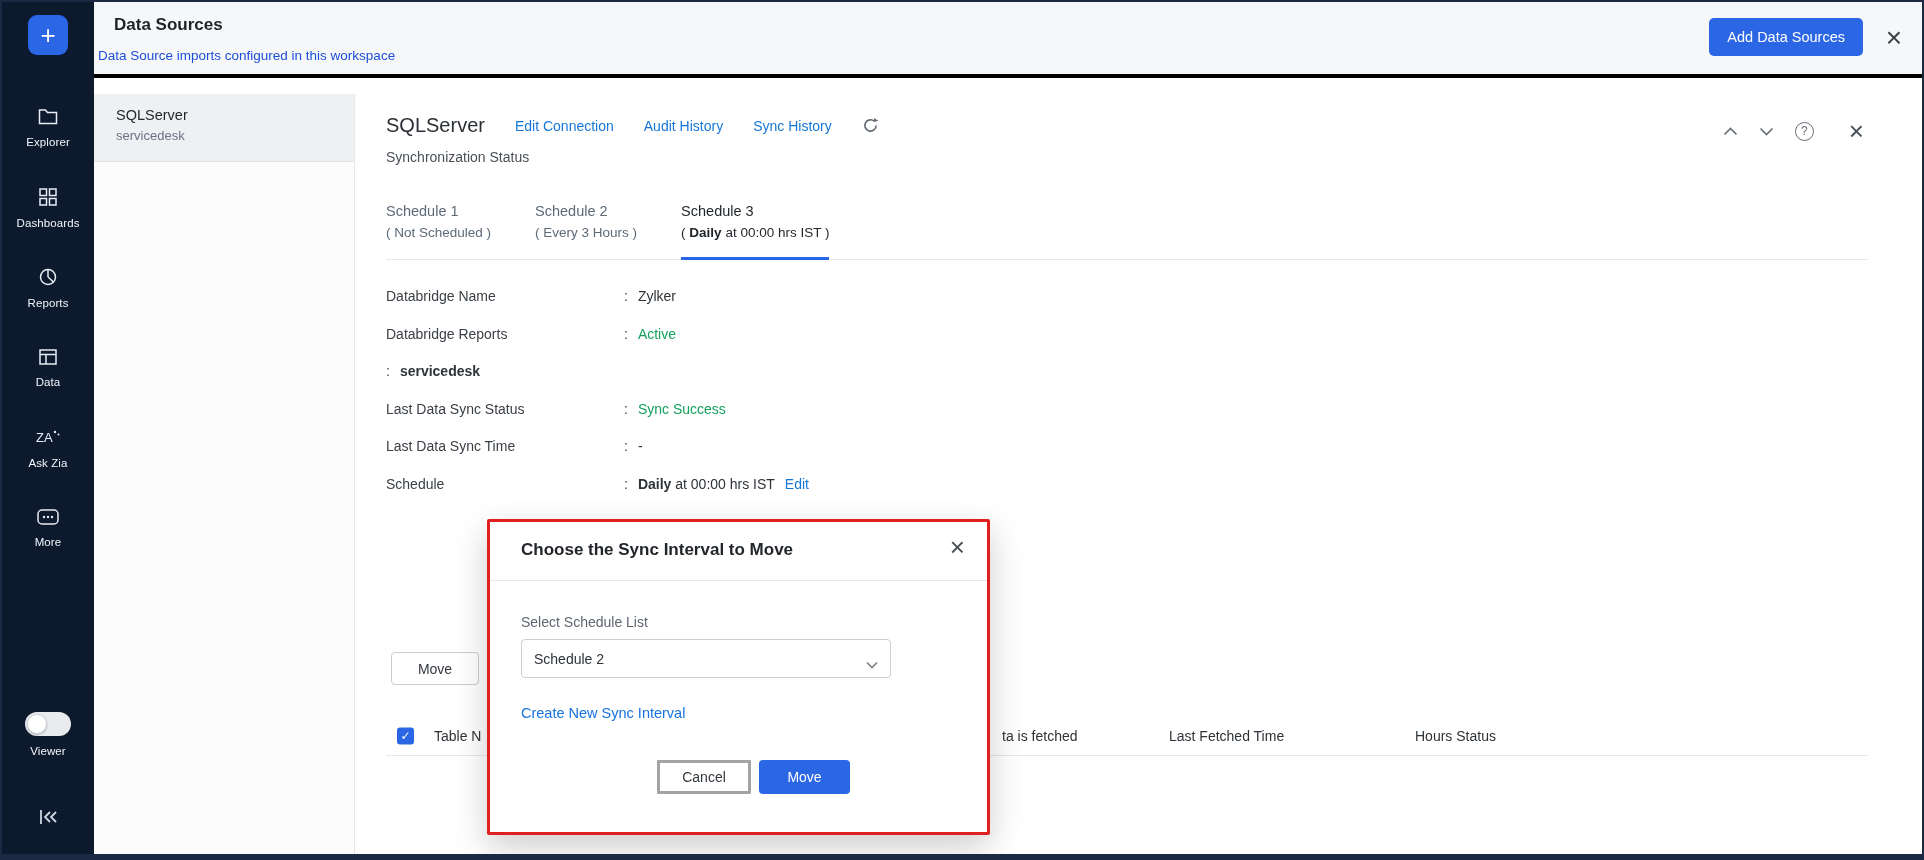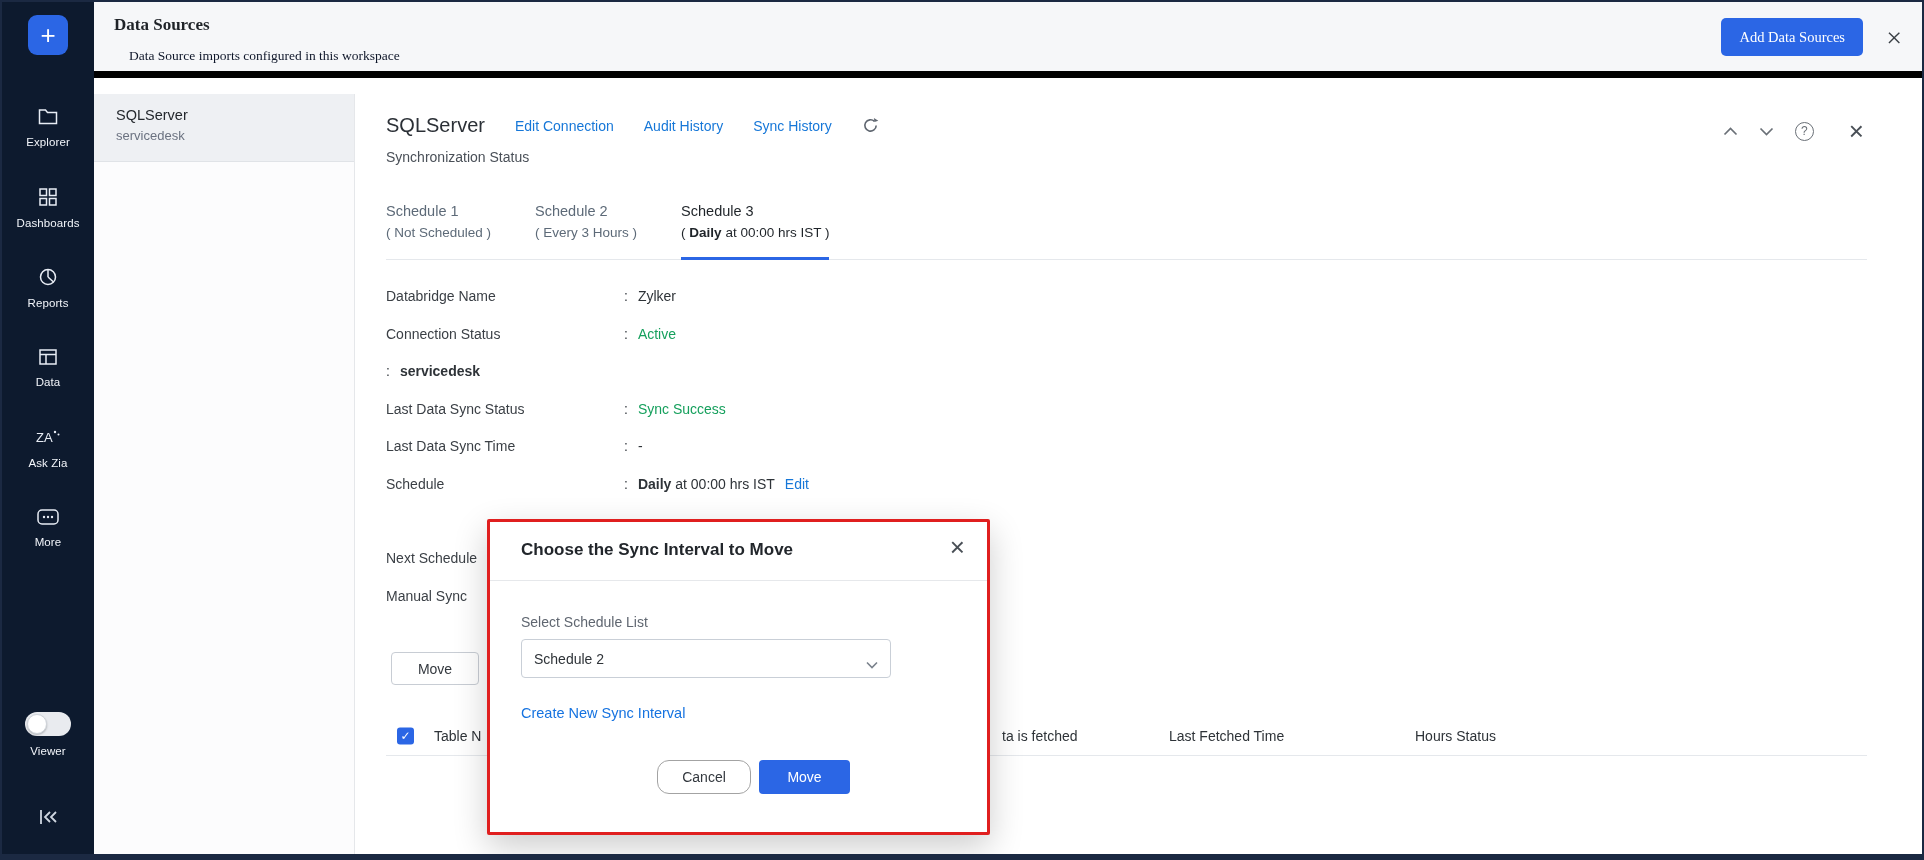--- a/index.html
+++ b/index.html
@@ -19,23 +19,23 @@
   .nav-item{position:absolute;left:0;width:92px;height:76px;display:flex;flex-direction:column;
     align-items:center;justify-content:center;cursor:pointer;}
   .nav-label{color:#f2f5fa;font-size:11.5px;margin-top:7px;letter-spacing:.1px;}
   .viewer-wrap{position:absolute;left:0;top:710px;width:92px;display:flex;flex-direction:column;align-items:center;text-align:right;}
   .toggle{width:46px;height:24px;border-radius:12px;background:#e9ebef;position:relative;cursor:pointer;}
   .knob{position:absolute;left:2px;top:2px;width:20px;height:20px;border-radius:50%;background:#fff;
     border:1px solid #cfd4da;box-shadow:0 1px 2px rgba(0,0,0,.25);}
   .viewer-wrap .nav-label{margin-top:9px;}
   .collapse-btn{position:absolute;left:0;top:800px;width:92px;height:30px;display:flex;align-items:center;justify-content:center;cursor:pointer;}
   
-  .top-header{position:absolute;left:92px;right:0;top:0;height:76px;background:#f6f7f9;border-bottom:7px solid #000000;font-family:Liberation Serif, serif;}
+  .top-header{position:absolute;left:92px;right:0;top:0;height:76px;background:#f6f7f9;border-bottom:4px solid #000000;}
   .ds-title{position:absolute;left:20px;top:13px;font-size:17px;font-weight:bold;color:#1f2328;}
-  .ds-sub{position:absolute;left:35px;top:46px;font-size:13.5px;color:#0f172a;}
+  .ds-sub{position:absolute;left:4px;top:46px;font-size:13.5px;color:#1d4ed8;}
   .add-btn{position:absolute;right:59px;top:16px;height:38px;padding:0 18px;background:#2b66e5;color:#fff;
     border:none;border-radius:5px;font-size:14.5px;cursor:pointer;font-family:inherit;}
   .hdr-close{position:absolute;right:20px;top:22px;font-size:28px;color:#3a3f45;font-weight:300;cursor:pointer;line-height:1;}
   
   .src-panel{position:absolute;left:92px;top:92px;bottom:0;width:261px;background:#fcfcfd;border-right:1px solid #e5e7ea;}
   .src-item{height:68px;background:#eef0f3;border-bottom:1px solid #e0e3e7;padding:13px 22px;cursor:pointer;}
   .src-name{font-size:14.5px;color:#24282d;}
   .src-db{font-size:13px;color:#6b7280;margin-top:5px;}
   
   .main{position:absolute;left:353px;top:92px;right:0;bottom:0;background:#fff;}
@@ -82,22 +82,22 @@
     border-radius:2px;z-index:40;background:#fff;box-shadow:0 12px 34px rgba(0,0,0,.20);}
   .modal{position:relative;width:100%;height:100%;background:#fff;}
   .modal-head{position:absolute;left:0;right:0;top:0;height:59px;border-bottom:1px solid #e6e8eb;}
   .modal-title{position:absolute;left:31px;top:18px;font-size:17px;font-weight:bold;color:#22262b;}
   .modal-close{position:absolute;right:22px;top:12px;font-size:26px;font-weight:300;color:#494f56;line-height:1;cursor:pointer;}
   .m-label{position:absolute;left:31px;top:92px;font-size:14px;color:#5f6670;}
   .m-select{position:absolute;left:31px;top:117px;width:370px;height:39px;border:1px solid #c9cfd7;border-radius:4px;
     display:flex;align-items:center;padding:0 12px;font-size:14px;color:#2e3338;cursor:pointer;background:#fff;}
   .sel-chevron{position:absolute;right:12px;top:16px;}
   .m-create{position:absolute;left:31px;top:183px;font-size:14.5px;color:#1673e0;cursor:pointer;}
-  .m-cancel{position:absolute;left:167px;top:238px;width:94px;height:34px;background:#fff;border:1px solid #a3a3a3;
-    border-radius:12px;font-size:14px;color:#33383e;cursor:pointer;font-family:inherit;}
+  .m-cancel{position:absolute;left:167px;top:238px;width:94px;height:34px;background:#fff;border:3px solid #a3a3a3;
+    border-radius:1px;font-size:14px;color:#33383e;cursor:pointer;font-family:inherit;}
   .m-move{position:absolute;left:269px;top:238px;width:91px;height:34px;background:#2b66e5;border:none;
     border-radius:4px;font-size:14px;color:#fff;cursor:pointer;font-family:inherit;}
 </style>
 </head>
 <body>
 
 <div class="page">
 
   <aside class="lsb">
     <button class="plus-btn">+</button>
@@ -244,21 +244,21 @@
       </div>
     </div>
 
     <div class="details">
       <div class="drow">
         <span class="dlabel">Databridge Name</span>
           <span class="dcolon">:</span>
           <span class="dval">Zylker</span>
       </div>
       <div class="drow">
-        <span class="dlabel">Connection Status</span>
+        <span class="dlabel">Databridge Reports</span>
           <span class="dcolon">:</span>
           <span class="dval green">Active</span>
       </div>
       <div class="drow">
           <span class="dcolon">:</span>
           <span class="dval bold">servicedesk</span>
       </div>
       <div class="drow">
         <span class="dlabel">Last Data Sync Status</span>
           <span class="dcolon">:</span>
@@ -270,24 +270,20 @@
           <span class="dval">-</span>
       </div>
       <div class="drow">
         <span class="dlabel">Schedule</span>
           <span class="dcolon">:</span>
         <span class="dval"><span class="bold">Daily</span><span> at 00:00 hrs IST</span></span>
         <a class="edit-link">Edit</a>
       </div>
     </div>
 
-    <div class="partials">
-      <div class="prow">Next Schedule</div>
-      <div class="prow">Manual Sync</div>
-    </div>
 
     <button class="move-btn">Move</button>
 
     <div class="thead">
       <span class="cbx"></span>
       <span class="cell" style="left:48px">Table N</span>
       <span class="cell" style="left:616px">ta is fetched</span>
       <span class="cell" style="left:783px">Last Fetched Time</span>
       <span class="cell" style="left:1029px">Hours Status</span>
     </div>

